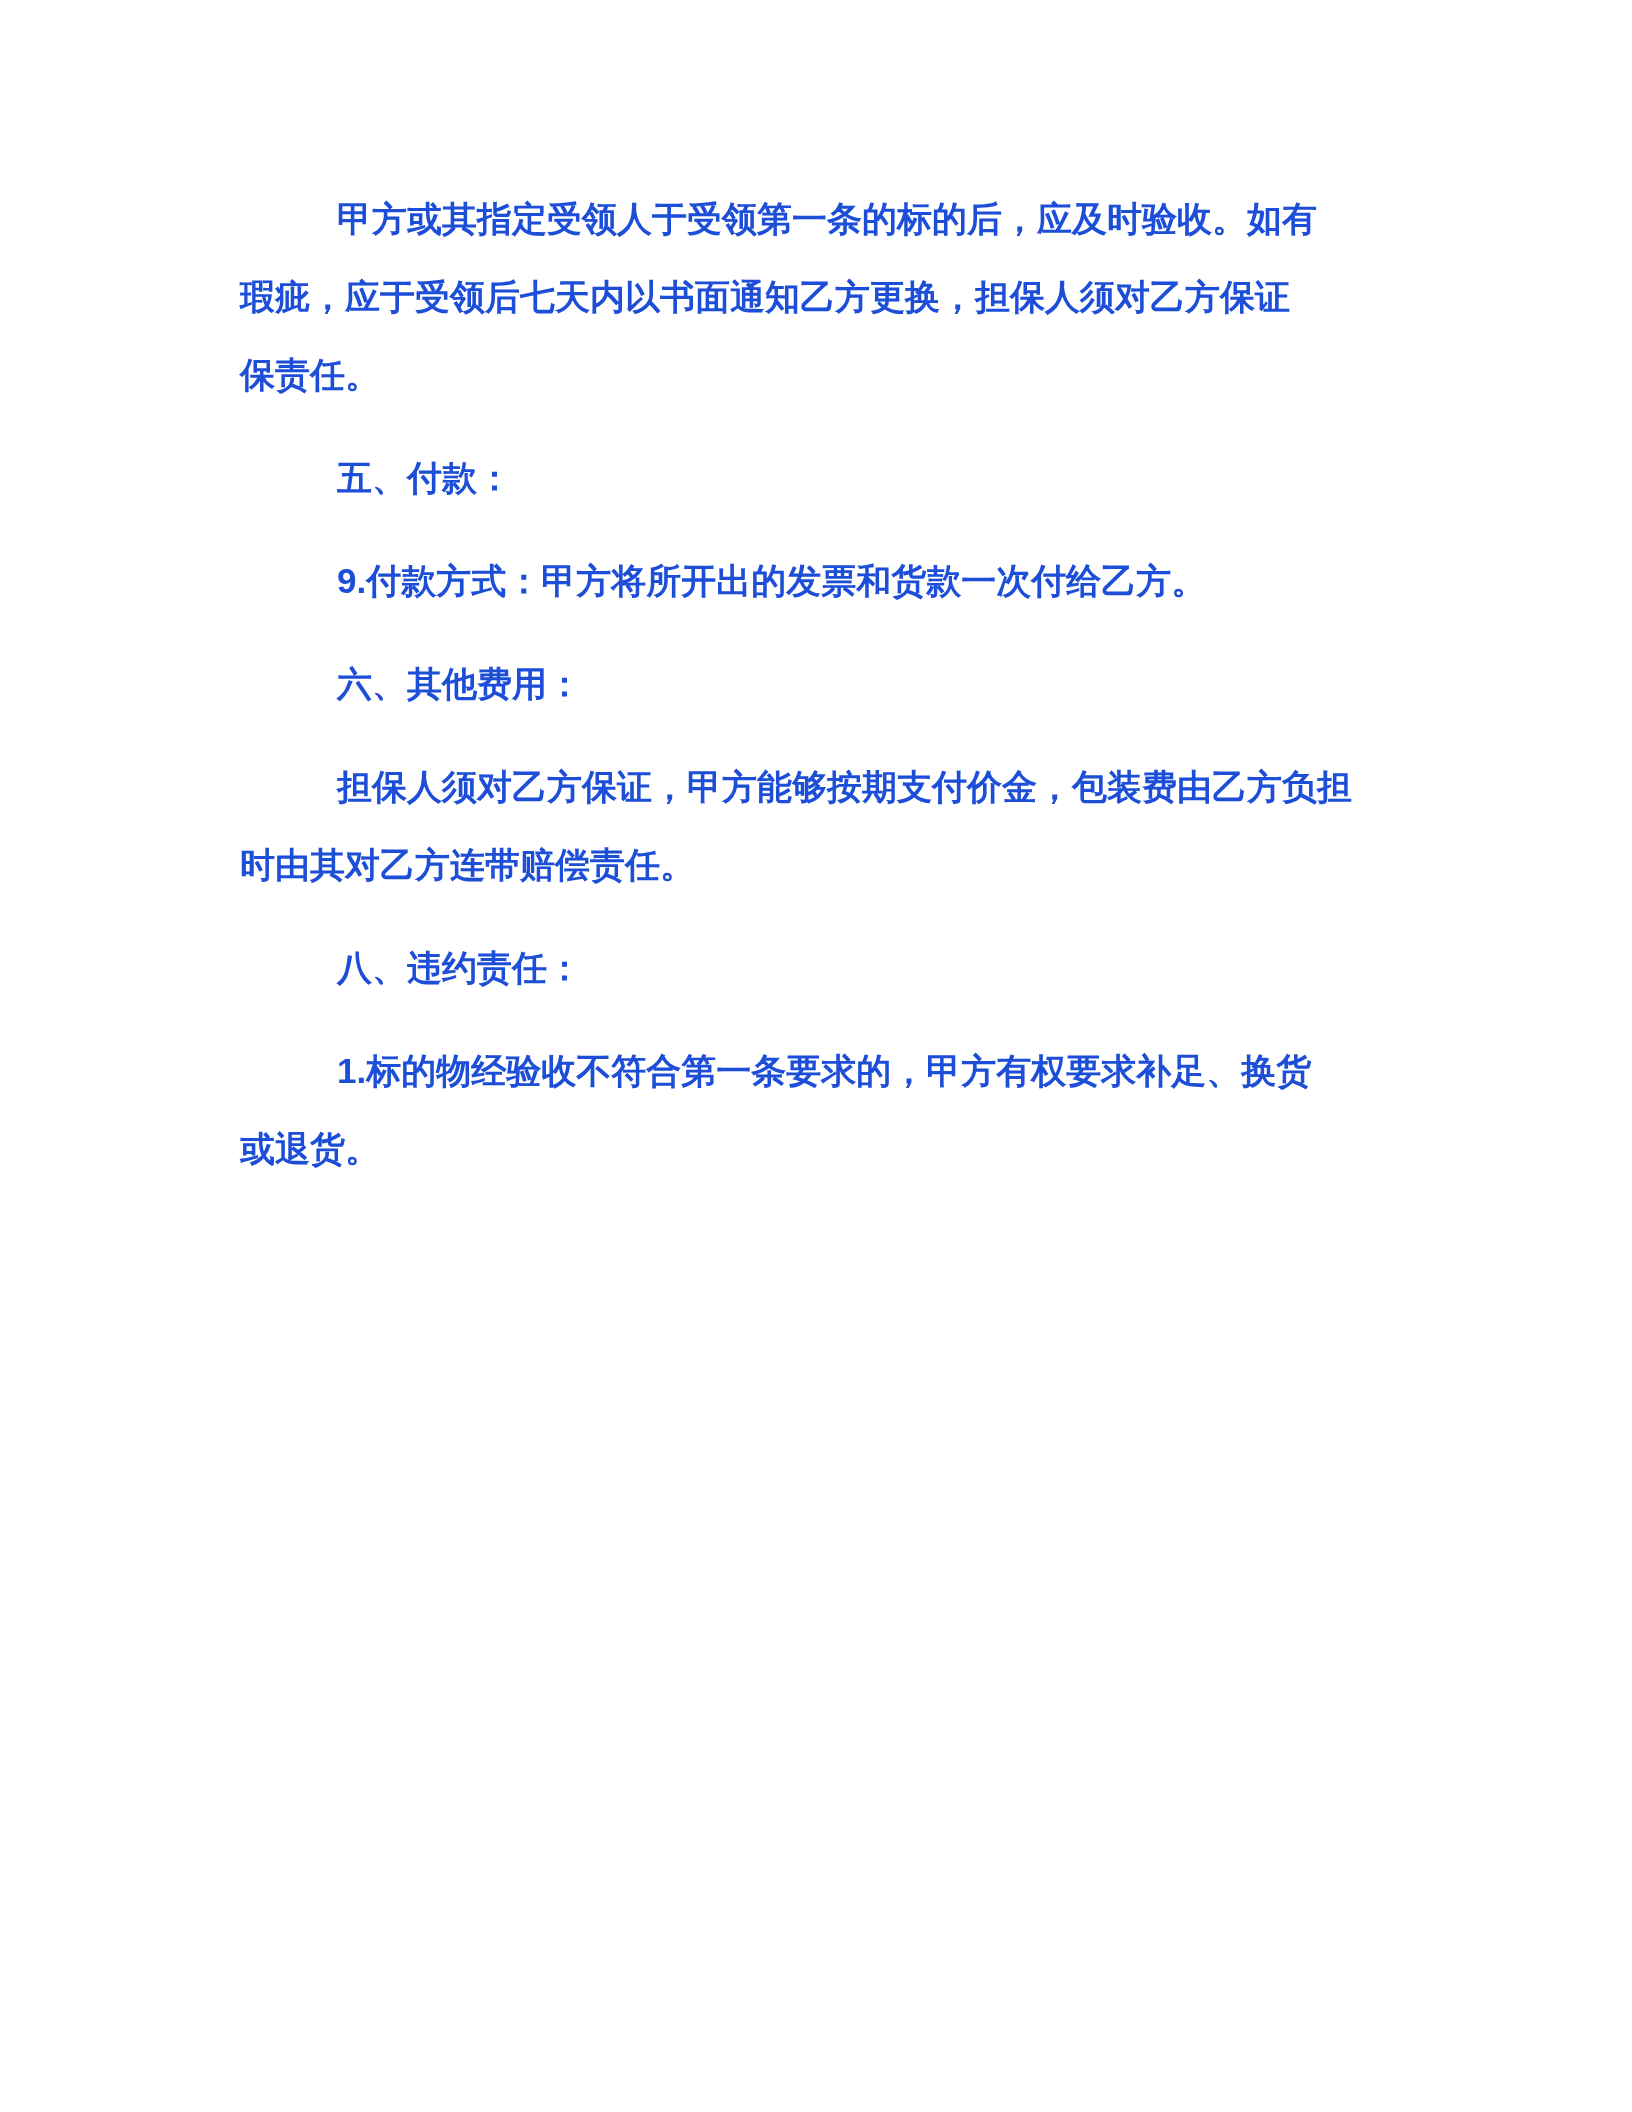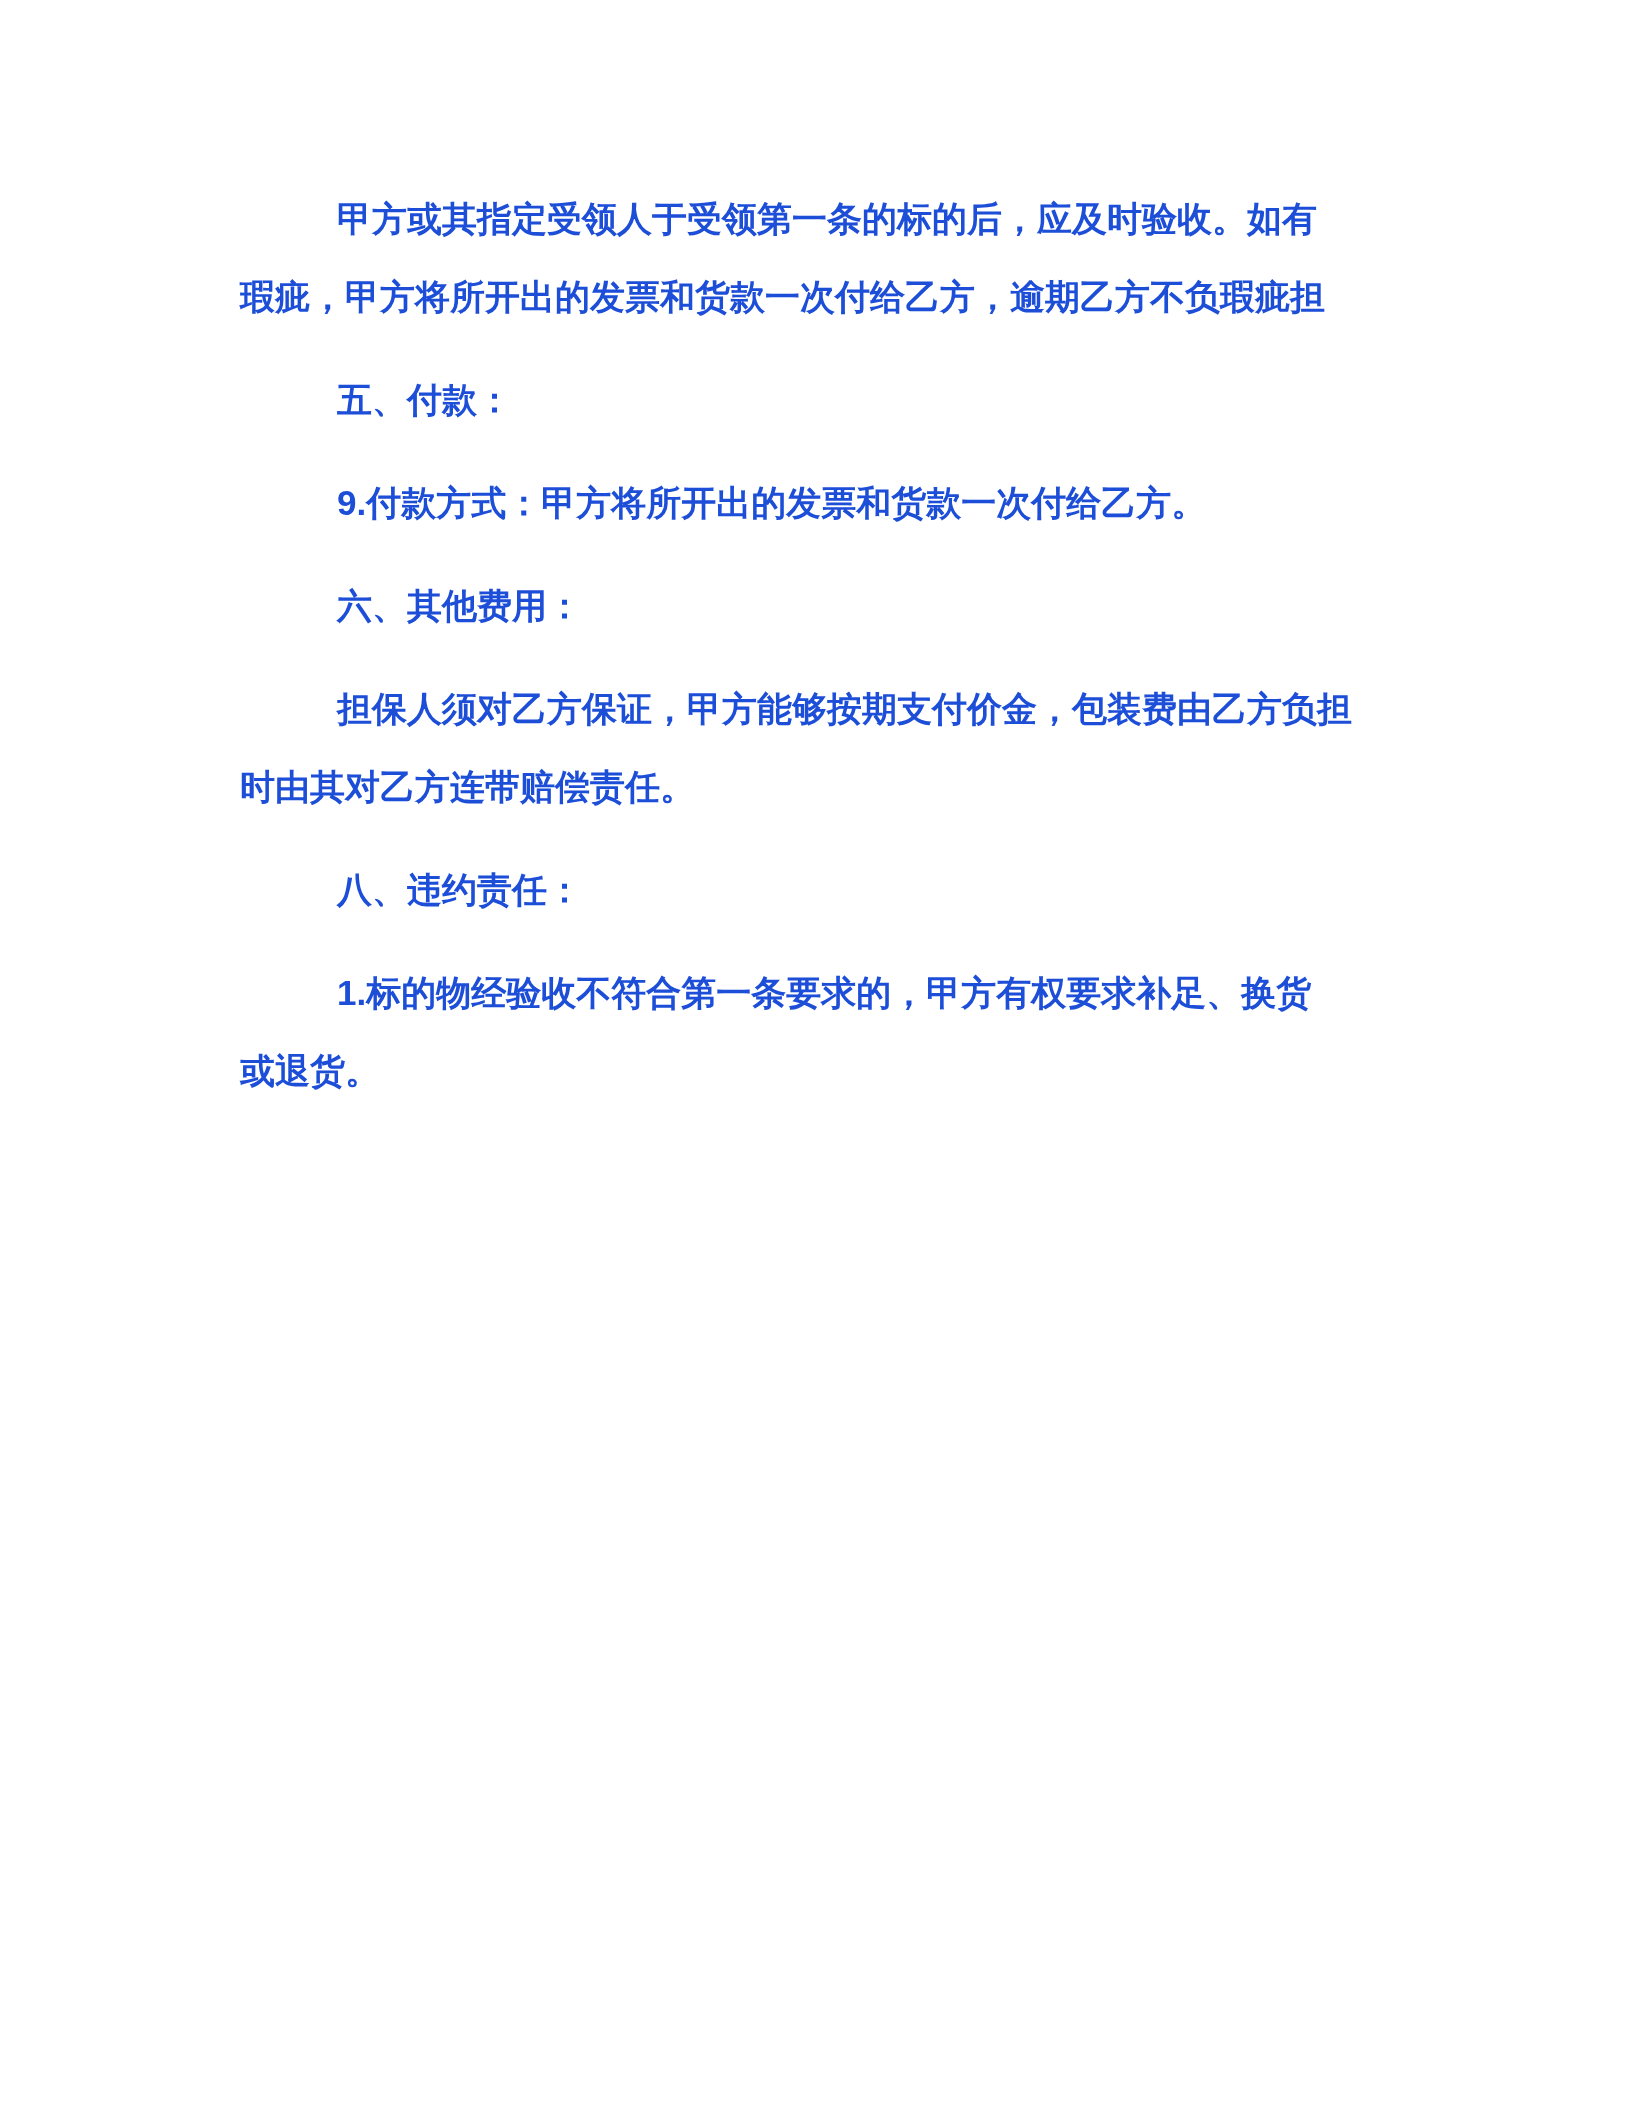--- a/index.html
+++ b/index.html
@@ -35,21 +35,22 @@
     padding-left: 97px;
   }
 </style>
 </head>
 <body>
 
 <div class="page">
   <main class="content">
       <p class="para">
         <span class="t-line first">甲方或其指定受领人于受领第一条的标的后，应及时验收。如有</span>
-        <span class="t-line">瑕疵，甲方将所开出的发票和货款一次付给乙方，逾期乙方不负瑕疵担</span>
+        <span class="t-line">瑕疵，应于受领后七天内以书面通知乙方更换，担保人须对乙方保证</span>
+        <span class="t-line">保责任。</span>
       </p>
       <p class="para">
         <span class="t-line first">五、付款：</span>
       </p>
       <p class="para">
         <span class="t-line first">9.付款方式：甲方将所开出的发票和货款一次付给乙方。</span>
       </p>
       <p class="para">
         <span class="t-line first">六、其他费用：</span>
       </p>

